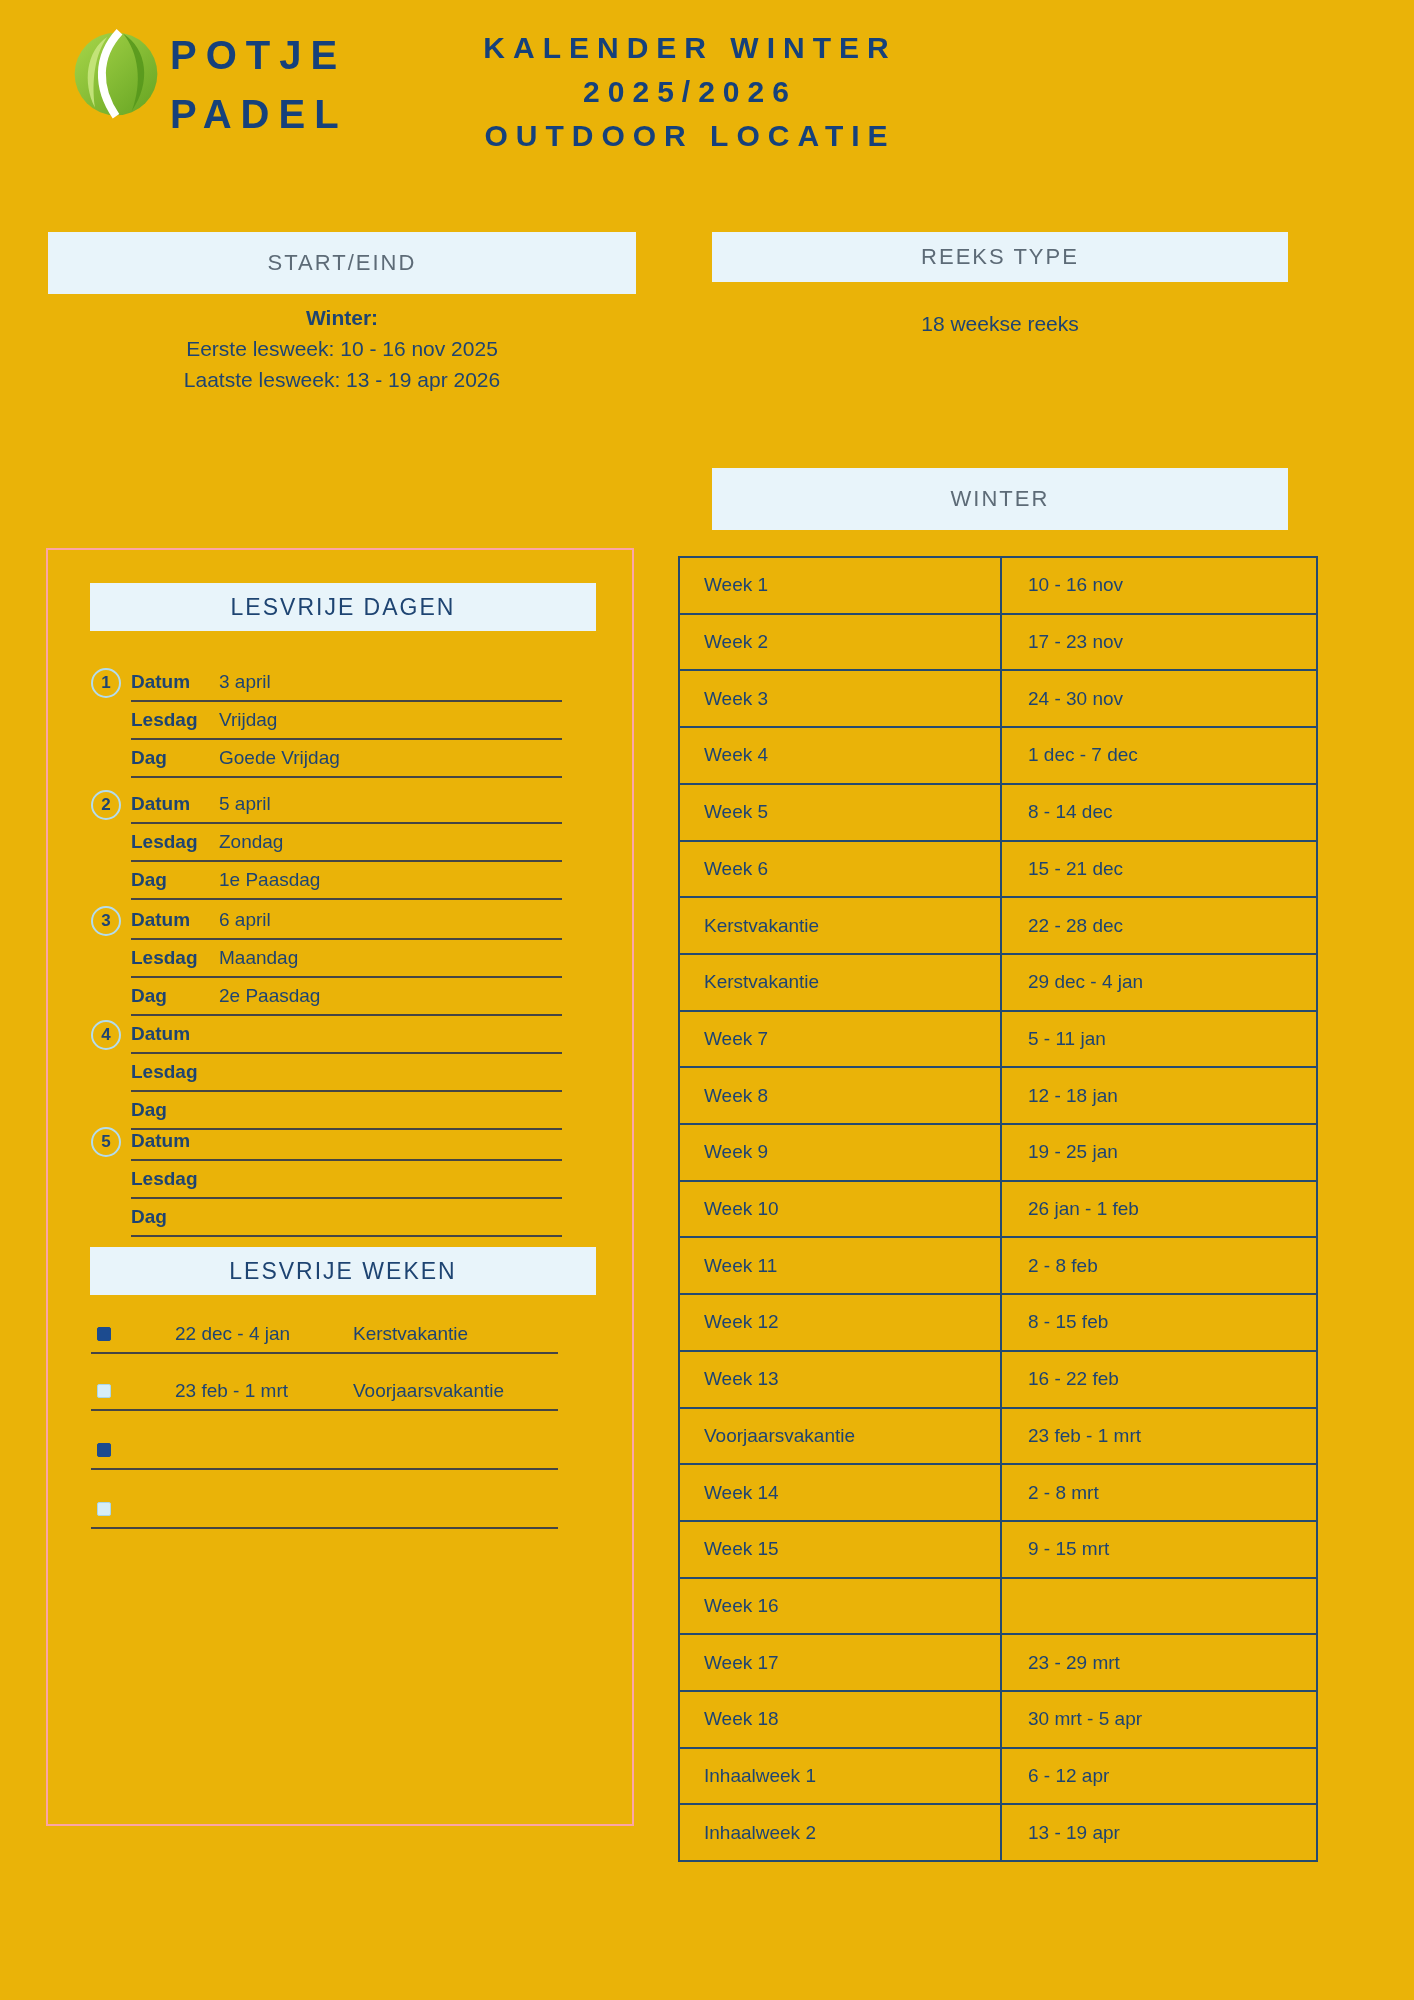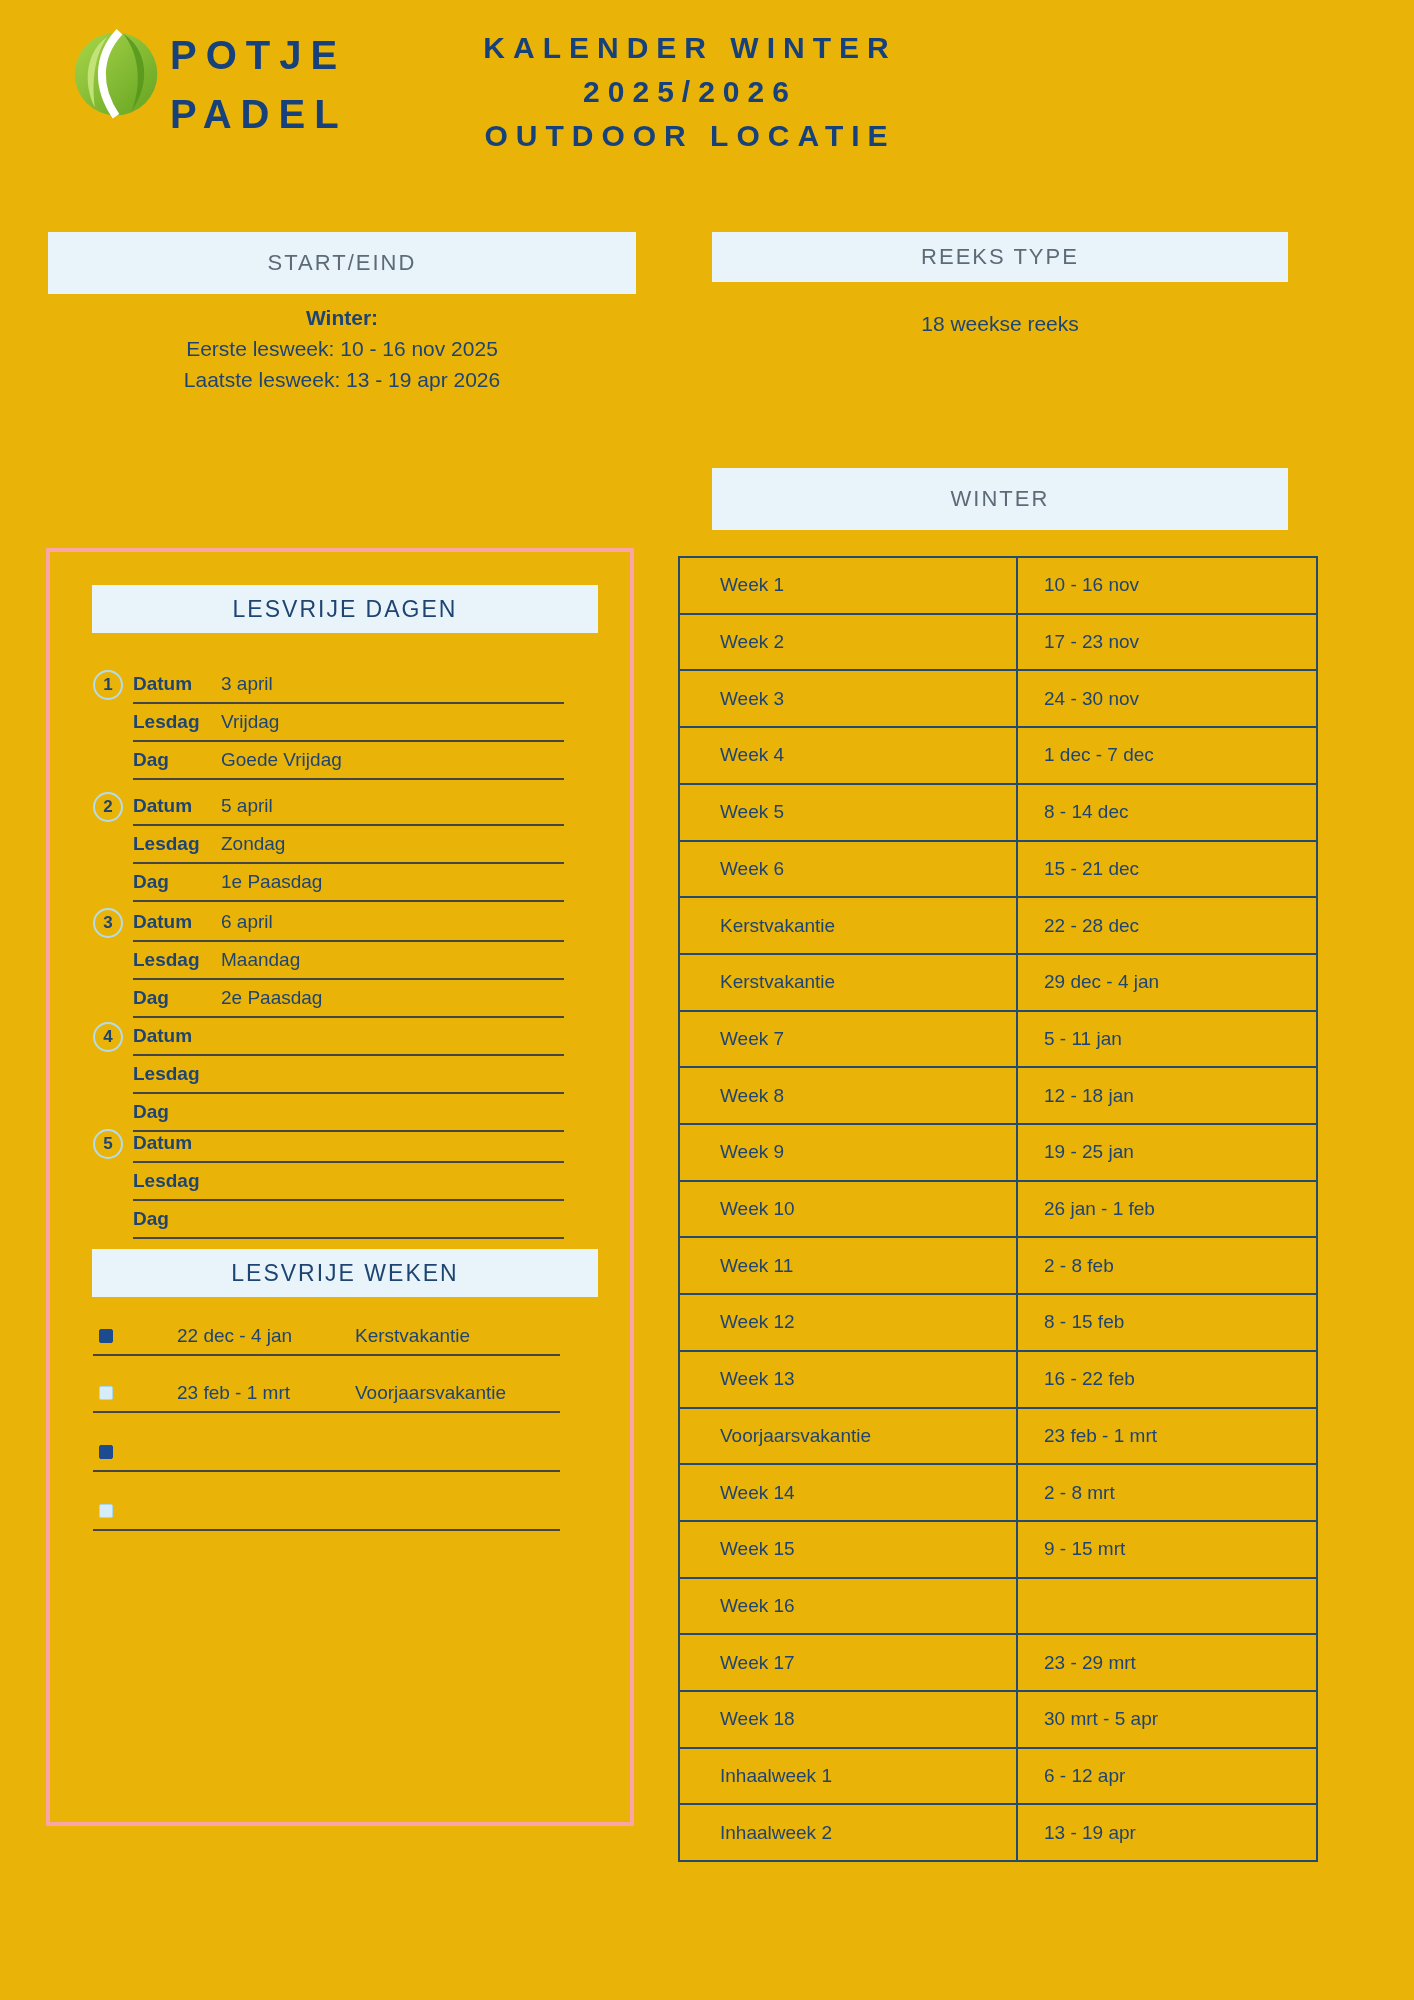--- a/index.html
+++ b/index.html
@@ -21,21 +21,21 @@
   .band.start{left:48px;top:232px;width:588px;height:62px;}
   .band.reeks{left:712px;top:232px;width:576px;height:50px;}
   .band.winter{left:712px;top:468px;width:576px;height:62px;}
 
   .start-block{position:absolute;left:48px;top:302px;width:588px;text-align:center;
                font-size:21px;line-height:31px;}
   .start-block .season{font-weight:700;}
   .reeks-value{position:absolute;left:712px;top:312px;width:576px;text-align:center;font-size:21px;}
 
   
-  .box{position:absolute;left:46px;top:548px;width:588px;height:1278px;border:4px solid #fca5a5;text-decoration:underline;}
+  .box{position:absolute;left:46px;top:548px;width:588px;height:1278px;border:2px solid #fca5a5;text-decoration:underline;}
   .box .band.dagen{left:42px;top:33px;width:506px;height:48px;}
   .box .band.weken{left:42px;top:697px;width:506px;height:48px;}
 
   .dag-item{position:absolute;left:43px;width:467px;height:114px;}
   .dag-item:nth-of-type(1){top:114px;}
   .dag-item:nth-of-type(2){top:236px;}
   .dag-item:nth-of-type(3){top:352px;}
   .dag-item:nth-of-type(4){top:466px;}
   .dag-item:nth-of-type(5){top:573px;}
   .nr-circle{position:absolute;left:0;top:4px;width:30px;height:30px;border:2px solid #b3dcee;
@@ -54,21 +54,21 @@
   .week-row:nth-of-type(4){top:940px;}
   .wk-marker{width:14px;height:14px;margin-left:6px;margin-right:16px;border-radius:2px;flex:none;}
   .m-dark{background:#1c4b8f;border:1px solid #1c4b8f;}
   .m-light{background:#d6edf9;border:1px solid #a9d6ea;}
   .wk-period{width:130px;}
   .wk-name{flex:1;}
 
   
   .sched{position:absolute;left:678px;top:556px;width:640px;height:1306px;
          border:2px solid #254a70;display:flex;flex-direction:column;}
-  .trow{flex:1;display:flex;border-top:2px solid #254a70;padding-left:16px;}
+  .trow{flex:1;display:flex;border-top:2px solid #254a70;}
   .trow:first-of-type{border-top:none;}
   .tcell-label{width:322px;border-right:2px solid #254a70;display:flex;align-items:center;
                padding-left:24px;font-size:19px;}
   .tcell-dates{flex:1;display:flex;align-items:center;padding-left:26px;font-size:19px;}
 </style>
 </head>
 <body>
 
 <div class="page">
 

